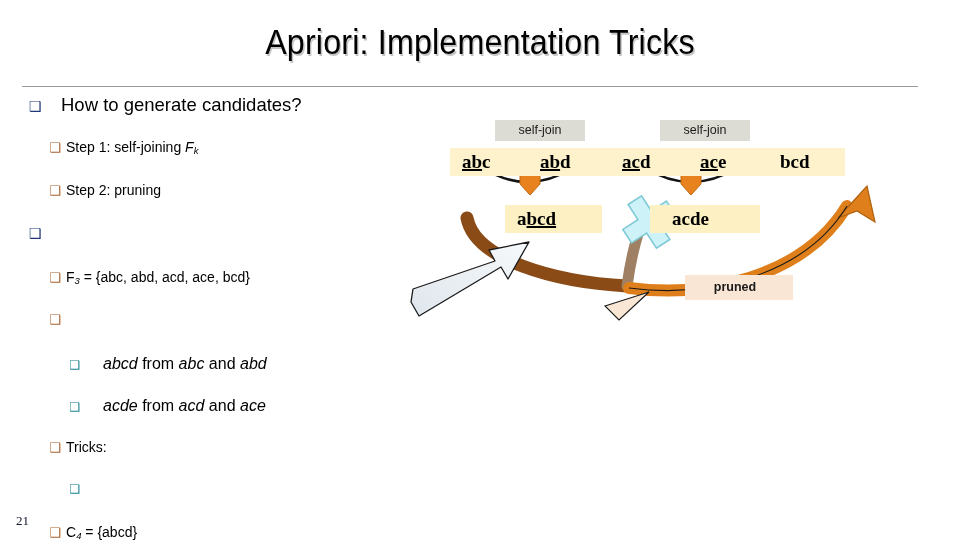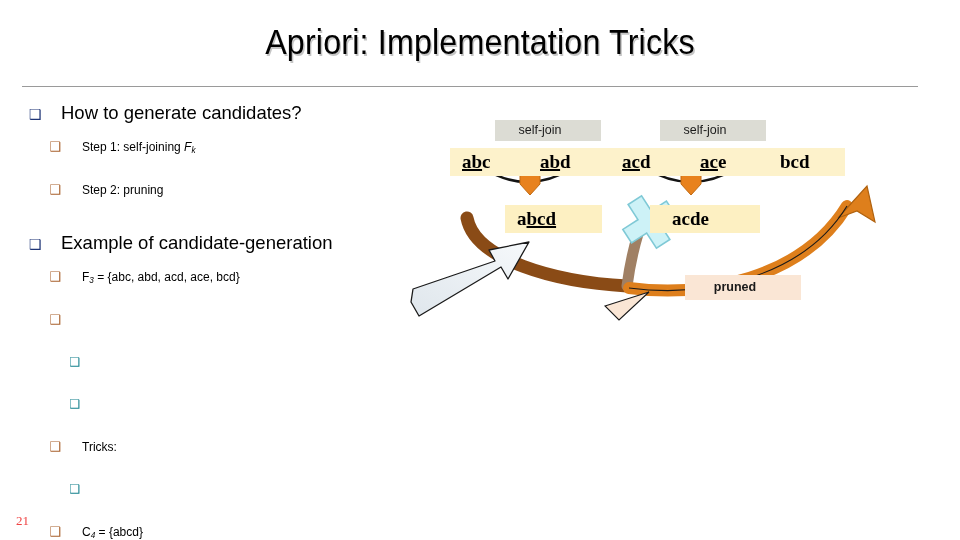--- a/index.html
+++ b/index.html
@@ -29,59 +29,59 @@
   .row{display:flex;align-items:baseline;line-height:1;}
   .bullet{
     display:inline-block;width:14px;text-align:center;flex:0 0 auto;
     font-family:"DejaVu Sans",sans-serif;
   }
   .b1 .bullet{color:#1f3576;font-size:14px;}
   .b2 .bullet{color:#a9622e;font-size:13px;}
   .b3 .bullet{color:#17828e;font-size:12px;}
   .txt{display:inline-block;white-space:nowrap;}
   .b1{margin-left:28px;margin-bottom:6px;}
-  .b1 .txt{font-size:18.5px;margin-left:19px;margin-top:8px;}
+  .b1 .txt{font-size:18.5px;margin-left:19px;}
   .b2{margin-left:48px;margin-bottom:5px;}
-  .b2 .txt{font-size:12px;margin-left:20px;}
+  .b2 .txt{font-size:14px;margin-left:4px;}
   .b3{margin-left:68px;margin-bottom:5px;}
   .b3 .txt{font-size:16px;margin-left:21px;}
   .r-h{height:38px;}
   .r-m{height:38px;}
   .r-s{height:37px;}
   i.it{font-style:italic;}
   sub{font-size:.68em;vertical-align:-.22em;font-style:italic;}
 
   
   .diagram{position:absolute;left:405px;top:110px;width:555px;height:215px;}
   .sj{
     position:absolute;background:#dcdcd4;color:#1a1a1a;
-    font-size:12.5px;text-align:center;padding:3px 16px 4px 0;
+    font-size:12.5px;text-align:center;padding:3px 0 4px 0;
     white-space:nowrap;
   }
   .iset{
     position:absolute;background:#fdf2cb;height:28px;line-height:28px;
     font-family:"Liberation Serif","DejaVu Serif",serif;
     font-weight:bold;font-size:19px;color:#000;
     padding-left:12px;white-space:nowrap;
   }
   .iset.small{background:#fdf0c2;}
   .u{text-decoration:underline;text-decoration-thickness:2px;}
   .pruned{
     position:absolute;background:#fae6d5;color:#1a1a1a;
     font-size:12.5px;font-weight:bold;text-align:center;
-    padding:5px 16px 6px 0;white-space:nowrap;
+    padding:5px 8px 6px 0;white-space:nowrap;
   }
   .dsvg{position:absolute;left:0;top:0;width:555px;height:215px;overflow:visible;}
 
   
   .blockarrow{position:absolute;left:405px;top:236px;width:140px;height:100px;}
 
   
   .pageno{
-    position:absolute;left:16px;top:513px;font-size:13px;color:#ef4444;
+    position:absolute;left:16px;top:513px;font-size:13px;color:#0f172a;
     font-family:"Liberation Serif","DejaVu Serif",serif;
   }
 </style>
 </head>
 <body>
 
 <div id="slide">
 
   <div class="title">Apriori: Implementation Tricks</div>
   <div class="title-rule"></div>
@@ -98,38 +98,39 @@
       <span class="txt"><span>Step 1: self-joining </span><i class="it">F</i><sub>k</sub></span>
     </div>
 
     <div class="row b2 r-m">
       <span class="bullet">❑</span>
       <span class="txt">Step 2: pruning</span>
     </div>
 
     <div class="row b1 r-h">
       <span class="bullet">❑</span>
-      <span class="txt">Example of candidate-generation</span>
     </div>
 
     <div class="row b2 r-m">
       <span class="bullet">❑</span>
       <span class="txt it"><span>F</span><sub>3</sub><span> = {abc, abd, acd, ace, bcd}</span></span>
     </div>
 
     <div class="row b2 r-m">
       <span class="bullet">❑</span>
     </div>
 
     <div class="row b3 r-s">
       <span class="bullet">❑</span>
+      <span class="txt"><i class="it">abcd</i><span> from </span><i class="it">abc</i><span> and </span><i class="it">abd</i></span>
     </div>
 
     <div class="row b3 r-s">
       <span class="bullet">❑</span>
+      <span class="txt"><i class="it">acde</i><span> from </span><i class="it">acd</i><span> and </span><i class="it">ace</i></span>
     </div>
 
     <div class="row b2 r-m">
       <span class="bullet">❑</span>
       <span class="txt">Tricks:</span>
     </div>
 
     <div class="row b3 r-s">
       <span class="bullet">❑</span>
     </div>

